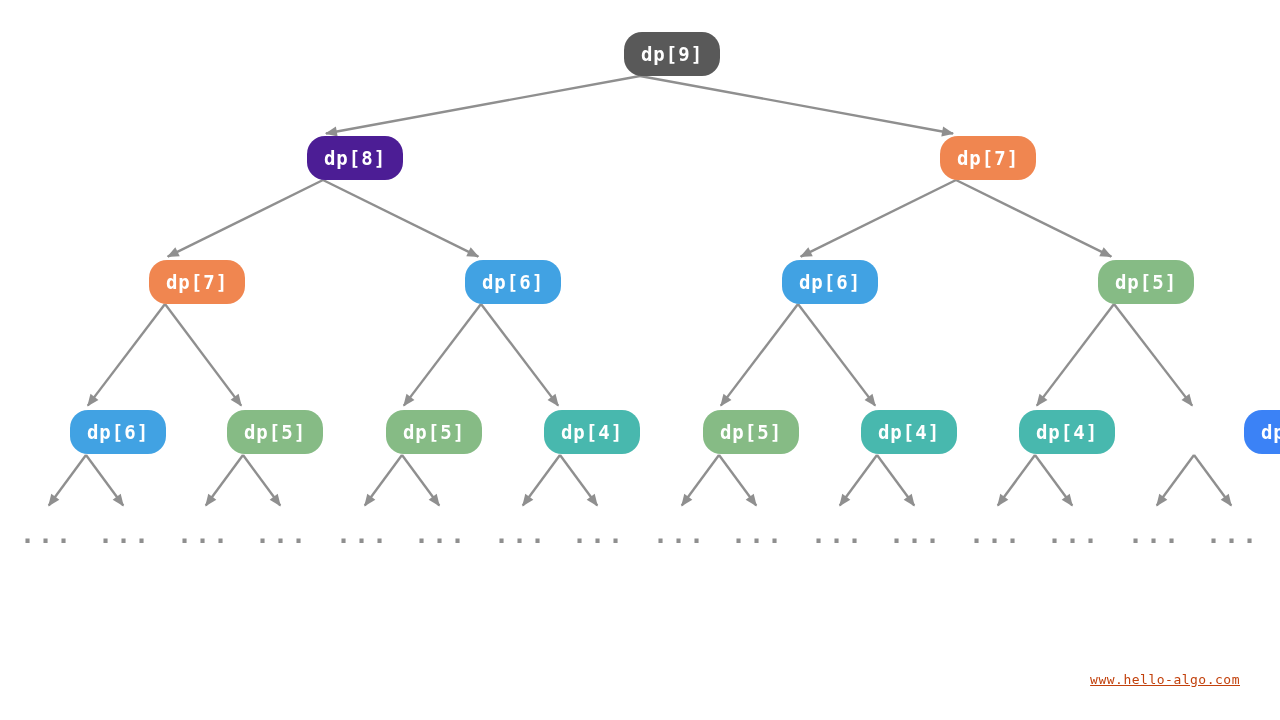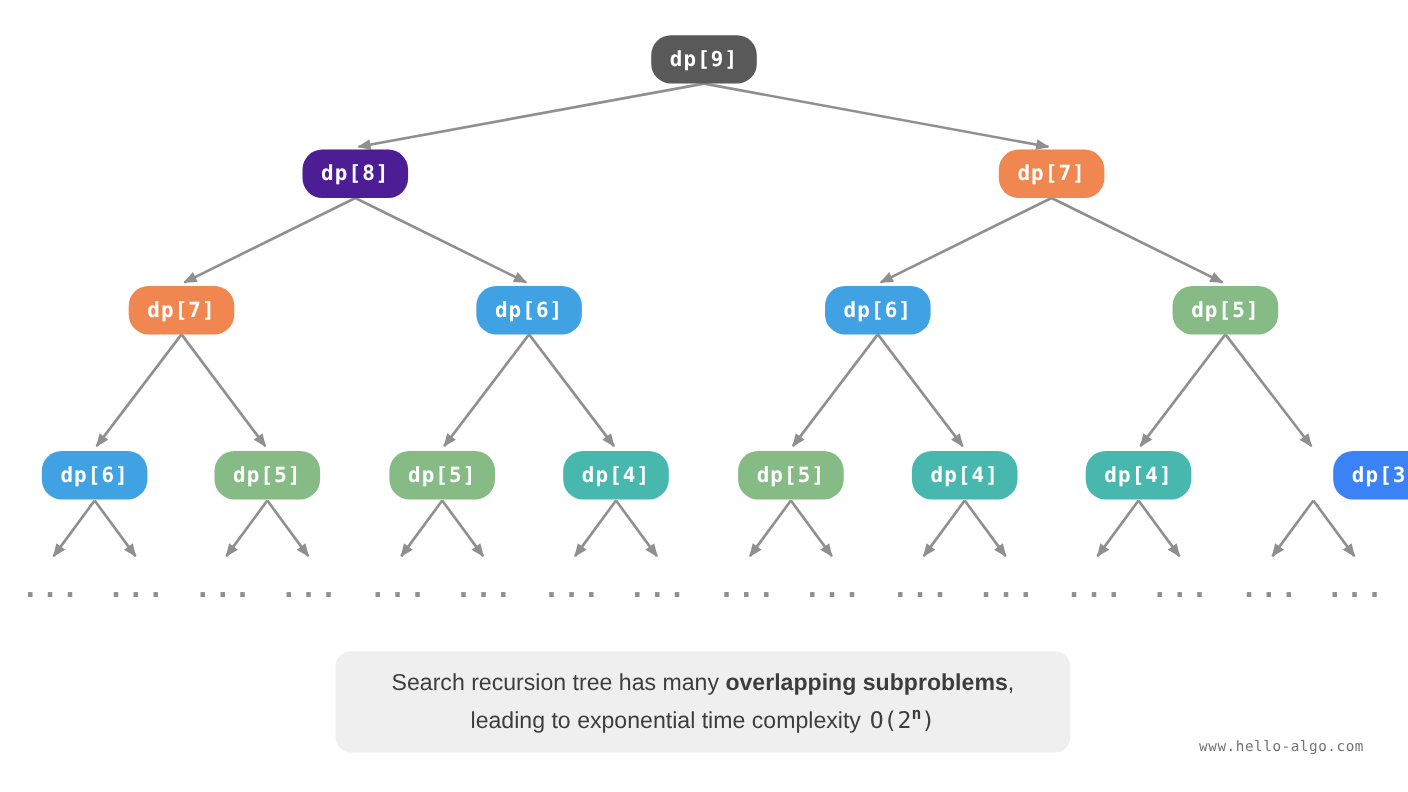--- a/index.html
+++ b/index.html
@@ -22,20 +22,21 @@
     width: 96px; height: 44px;
     border-radius: 18px;
     transform: translate(-50%, -50%);
     display: flex; align-items: center; justify-content: center;
     color: #ffffff;
     font-family: "DejaVu Sans Mono", monospace;
     font-weight: bold;
     font-size: 19px;
     letter-spacing: 1px;
     white-space: nowrap;
+    margin-left: 32px;
   }
   .ellipsis {
     position: absolute;
     transform: translateX(-50%);
     font-family: "DejaVu Sans Mono", monospace;
     font-weight: bold;
     font-size: 25px;
     letter-spacing: 3px;
     line-height: 1;
     color: #8f8f8f;
@@ -150,20 +151,16 @@
       <div class="ellipsis" style="left: 680px; top: 522px; color: rgb(143, 143, 143);">...</div>
       <div class="ellipsis" style="left: 758px; top: 522px; color: rgb(143, 143, 143);">...</div>
       <div class="ellipsis" style="left: 838px; top: 522px; color: rgb(143, 143, 143);">...</div>
       <div class="ellipsis" style="left: 916px; top: 522px; color: rgb(143, 143, 143);">...</div>
       <div class="ellipsis" style="left: 996px; top: 522px; color: rgb(143, 143, 143);">...</div>
       <div class="ellipsis" style="left: 1074px; top: 522px; color: rgb(143, 143, 143);">...</div>
       <div class="ellipsis" style="left: 1155px; top: 522px; color: rgb(143, 143, 143);">...</div>
       <div class="ellipsis" style="left: 1233px; top: 522px; color: rgb(143, 143, 143);">...</div>
     </div>
 
-  <div class="caption" style="background: rgb(239, 239, 239); color: rgb(61, 61, 61);">
-    <div><span>Search recursion tree has many </span><b>overlapping subproblems</b><span>,</span></div>
-    <div><span>leading to exponential time complexity</span><span class="formula"><span>O(2</span><span class="exp">n</span><span>)</span></span></div>
-  </div>
 
-  <div class="watermark" style="color: #737373;">www.hello-algo.com</div>
+  <div class="watermark" style="color: #c2410c; text-decoration: underline;">www.hello-algo.com</div>
 
 </div>
 
 </body></html>

